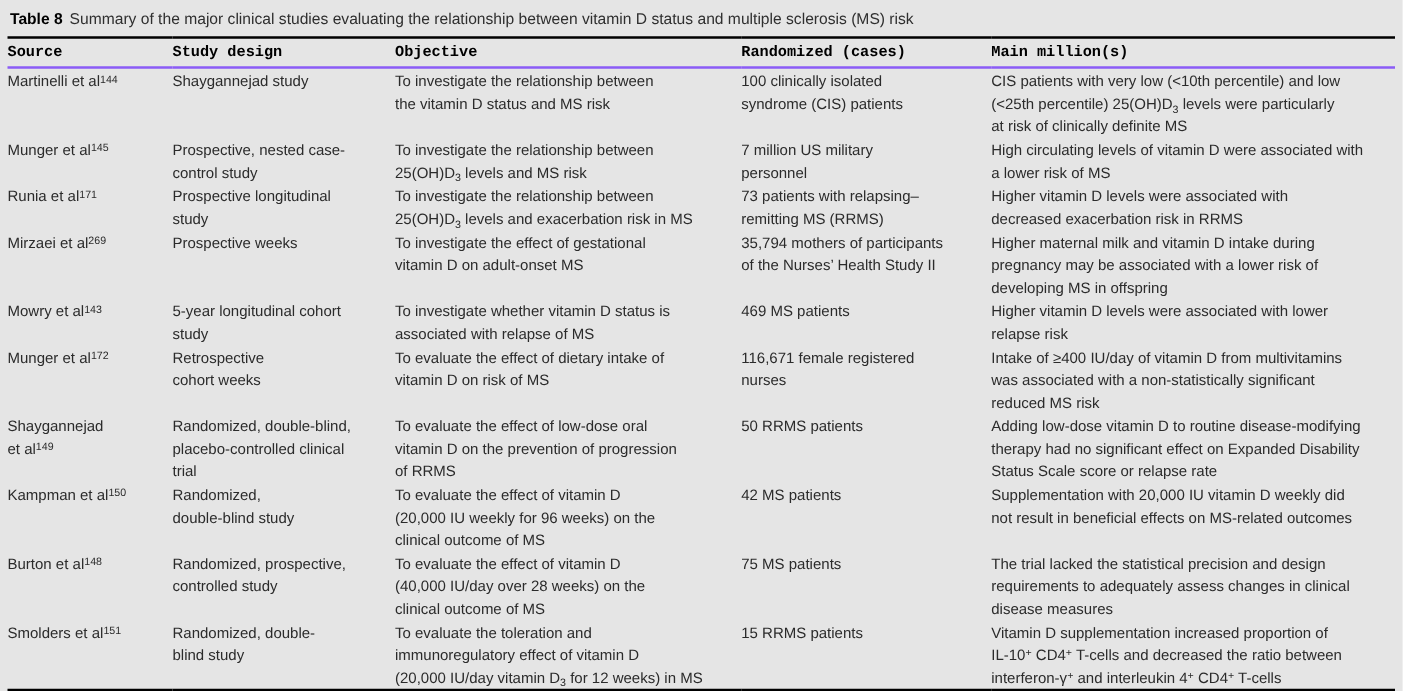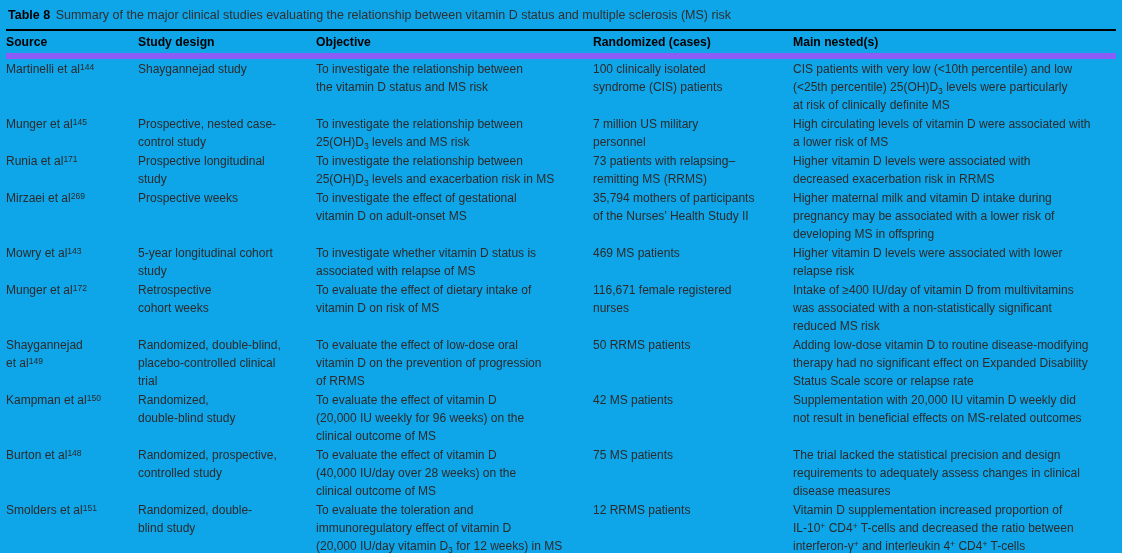--- a/index.html
+++ b/index.html
@@ -2,33 +2,33 @@
 <html><head>
 <meta charset="utf-8">
 <style>
   html,body{margin:0;padding:0;background:#ffffff;}
   body{
     width:1122px;height:553px;overflow:hidden;
     font-family:"Liberation Sans",sans-serif;
     color:#2b2b2b;
     -webkit-font-smoothing:antialiased;
   }
-  .page{width:1122px;height:553px;background:#0ea5e9;}
+  .page{width:1122px;height:553px;background:#e5e5e5;}
   .caption{
     padding:7px 8px 6px 8px;
     font-size:12.5px;line-height:16px;color:#2f2f2f;
     white-space:nowrap;
   }
   .cap-label{font-weight:bold;color:#000;margin-right:2px;}
   table.studies{
     margin:0 6px;width:1110px;
     table-layout:fixed;border-collapse:collapse;
     border-top:2px solid #000;border-bottom:2px solid #000;
   }
-  thead tr{border-bottom:6px solid #8b5cf6;}
+  thead tr{border-bottom:2px solid #8b5cf6;font-family:Liberation Mono, monospace;}
   th{
     text-align:left;vertical-align:bottom;
     font-size:12.2px;font-weight:bold;color:#000;
     padding:4px 8px 4px 0;white-space:pre;
   }
   td{
     vertical-align:top;text-align:left;
     font-size:12px;line-height:18px;color:#2b2b2b;
     padding:1px 8px 0 0;
     white-space:pre; 
@@ -54,21 +54,21 @@
       <col style="width:277px">
       <col style="width:200px">
       <col style="width:323px">
     </colgroup>
     <thead>
       <tr id="head-row">
           <th>Source</th>
           <th>Study design</th>
           <th>Objective</th>
           <th>Randomized (cases)</th>
-          <th>Main nested(s)</th>
+          <th>Main million(s)</th>
         </tr>
     </thead>
     <tbody id="body-rows">
         <tr>
           <td class="col-source">Martinelli et al<span class="sup">144</span></td>
           <td class="col-design">Shaygannejad study</td>
           <td class="col-objective">To investigate the relationship between
 the vitamin D status and MS risk</td>
           <td class="col-population">100 clinically isolated
 syndrome (CIS) patients</td>
@@ -168,20 +168,20 @@
 requirements to adequately assess changes in clinical
 disease measures</td>
         </tr>
         <tr>
           <td class="col-source">Smolders et al<span class="sup">151</span></td>
           <td class="col-design">Randomized, double-
 blind study</td>
           <td class="col-objective">To evaluate the toleration and
 immunoregulatory effect of vitamin D
 (20,000 IU/day vitamin D<span class="sub">3</span> for 12 weeks) in MS</td>
-          <td class="col-population">12 RRMS patients</td>
+          <td class="col-population">15 RRMS patients</td>
           <td class="col-outcome">Vitamin D supplementation increased proportion of
 IL-10<span class="sup">+</span> CD4<span class="sup">+</span> T-cells and decreased the ratio between
 interferon-γ<span class="sup">+</span> and interleukin 4<span class="sup">+</span> CD4<span class="sup">+</span> T-cells</td>
         </tr>
       </tbody>
   </table>
 </div>
 
 </body></html>

